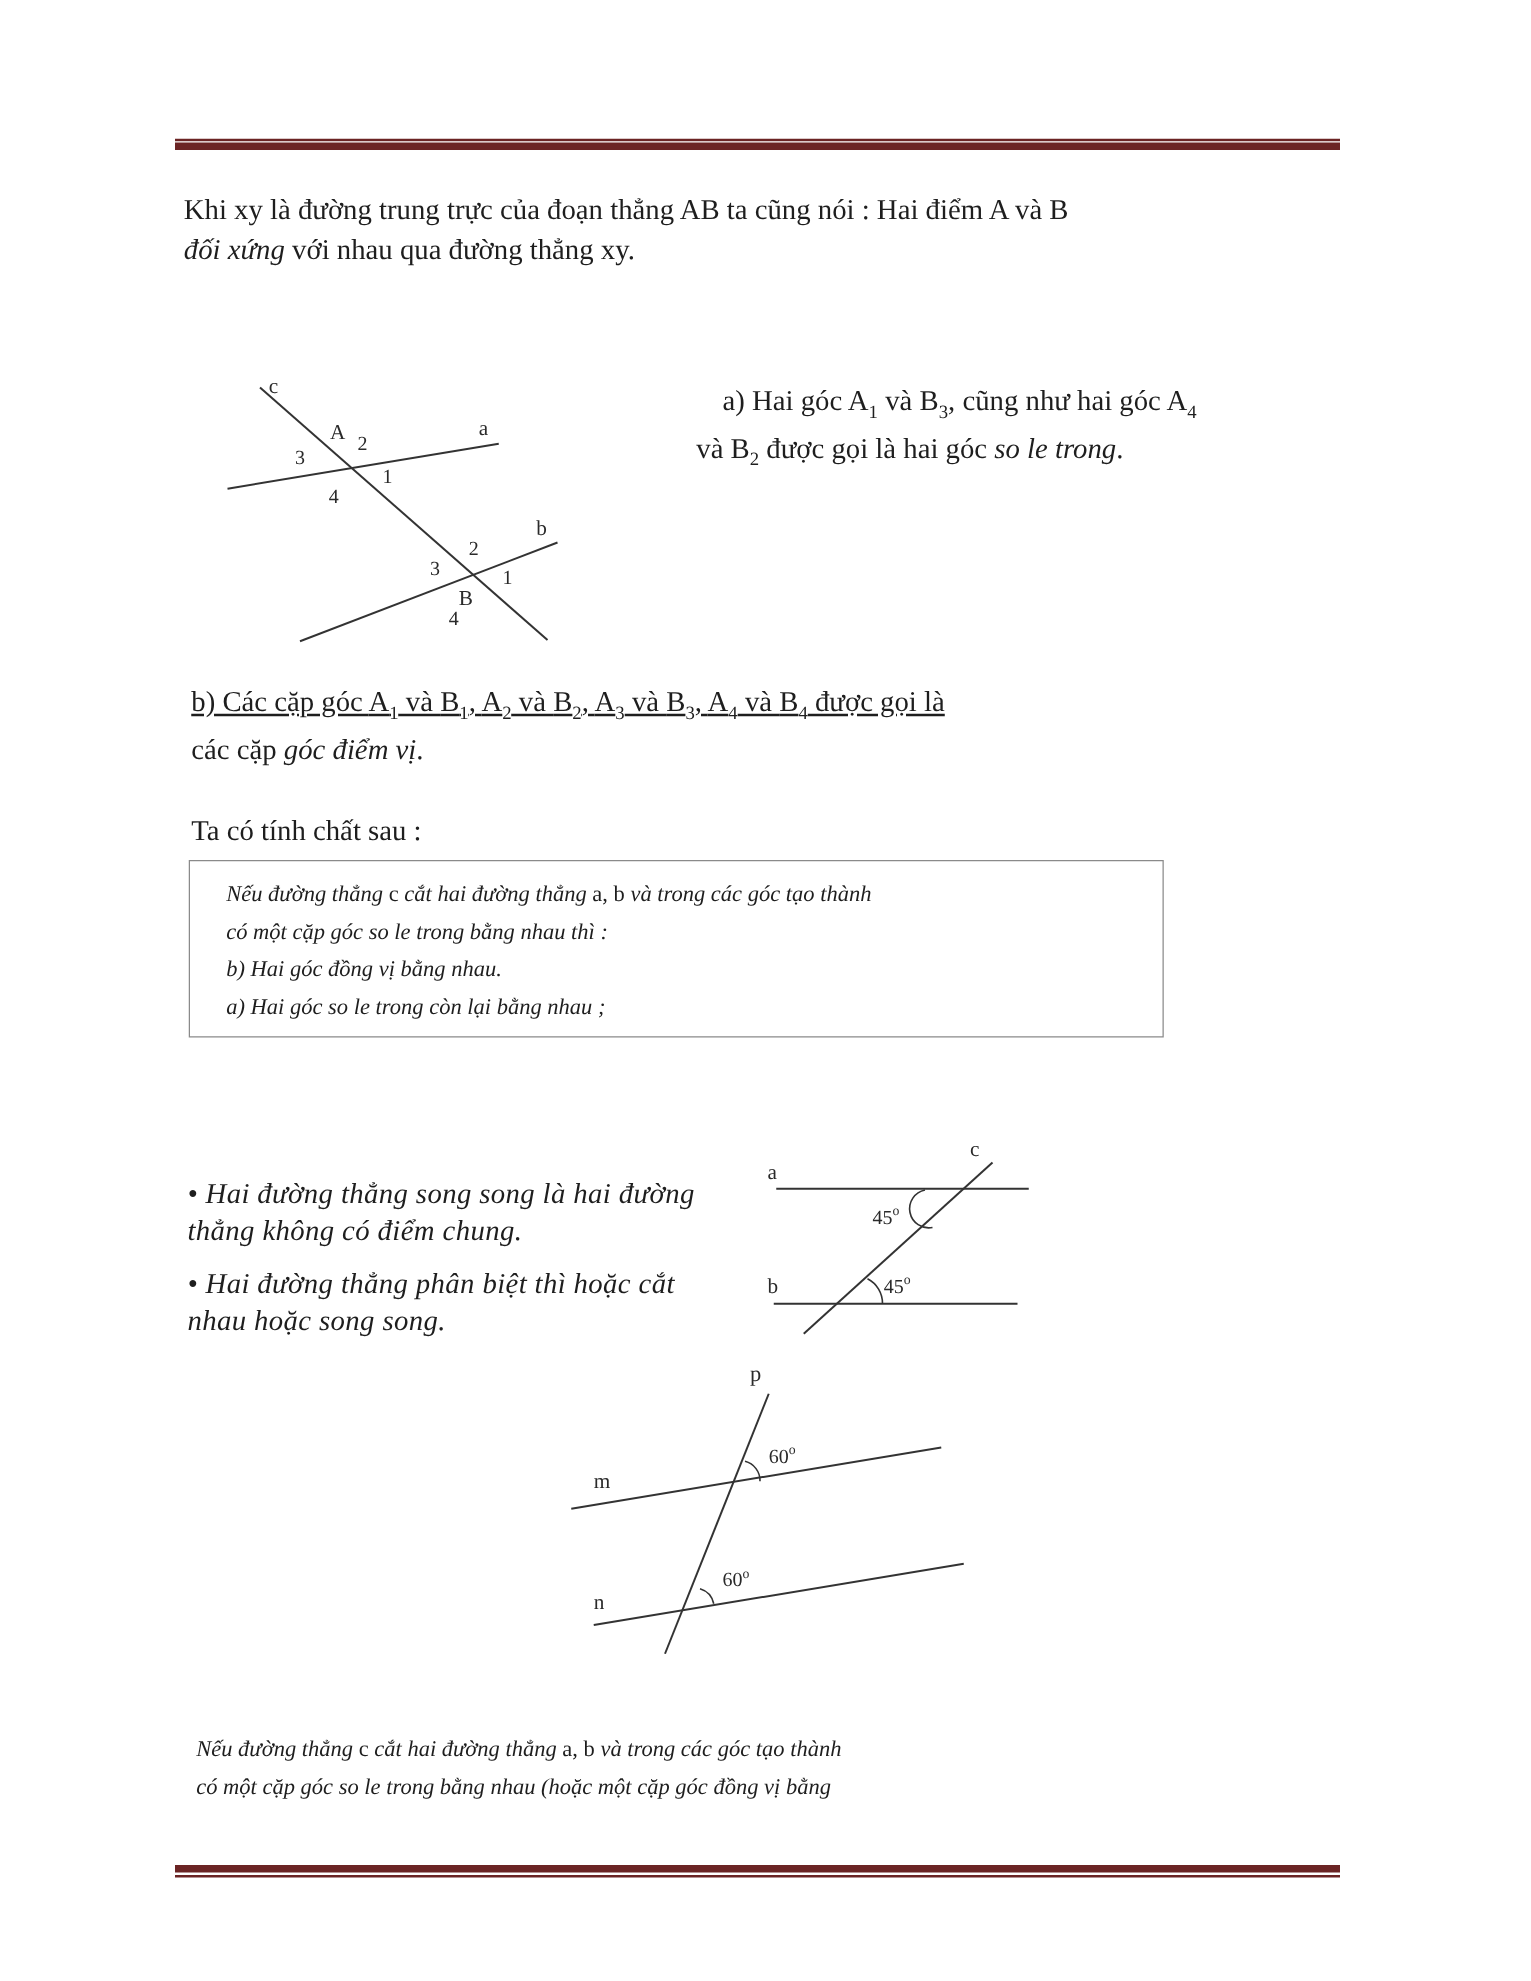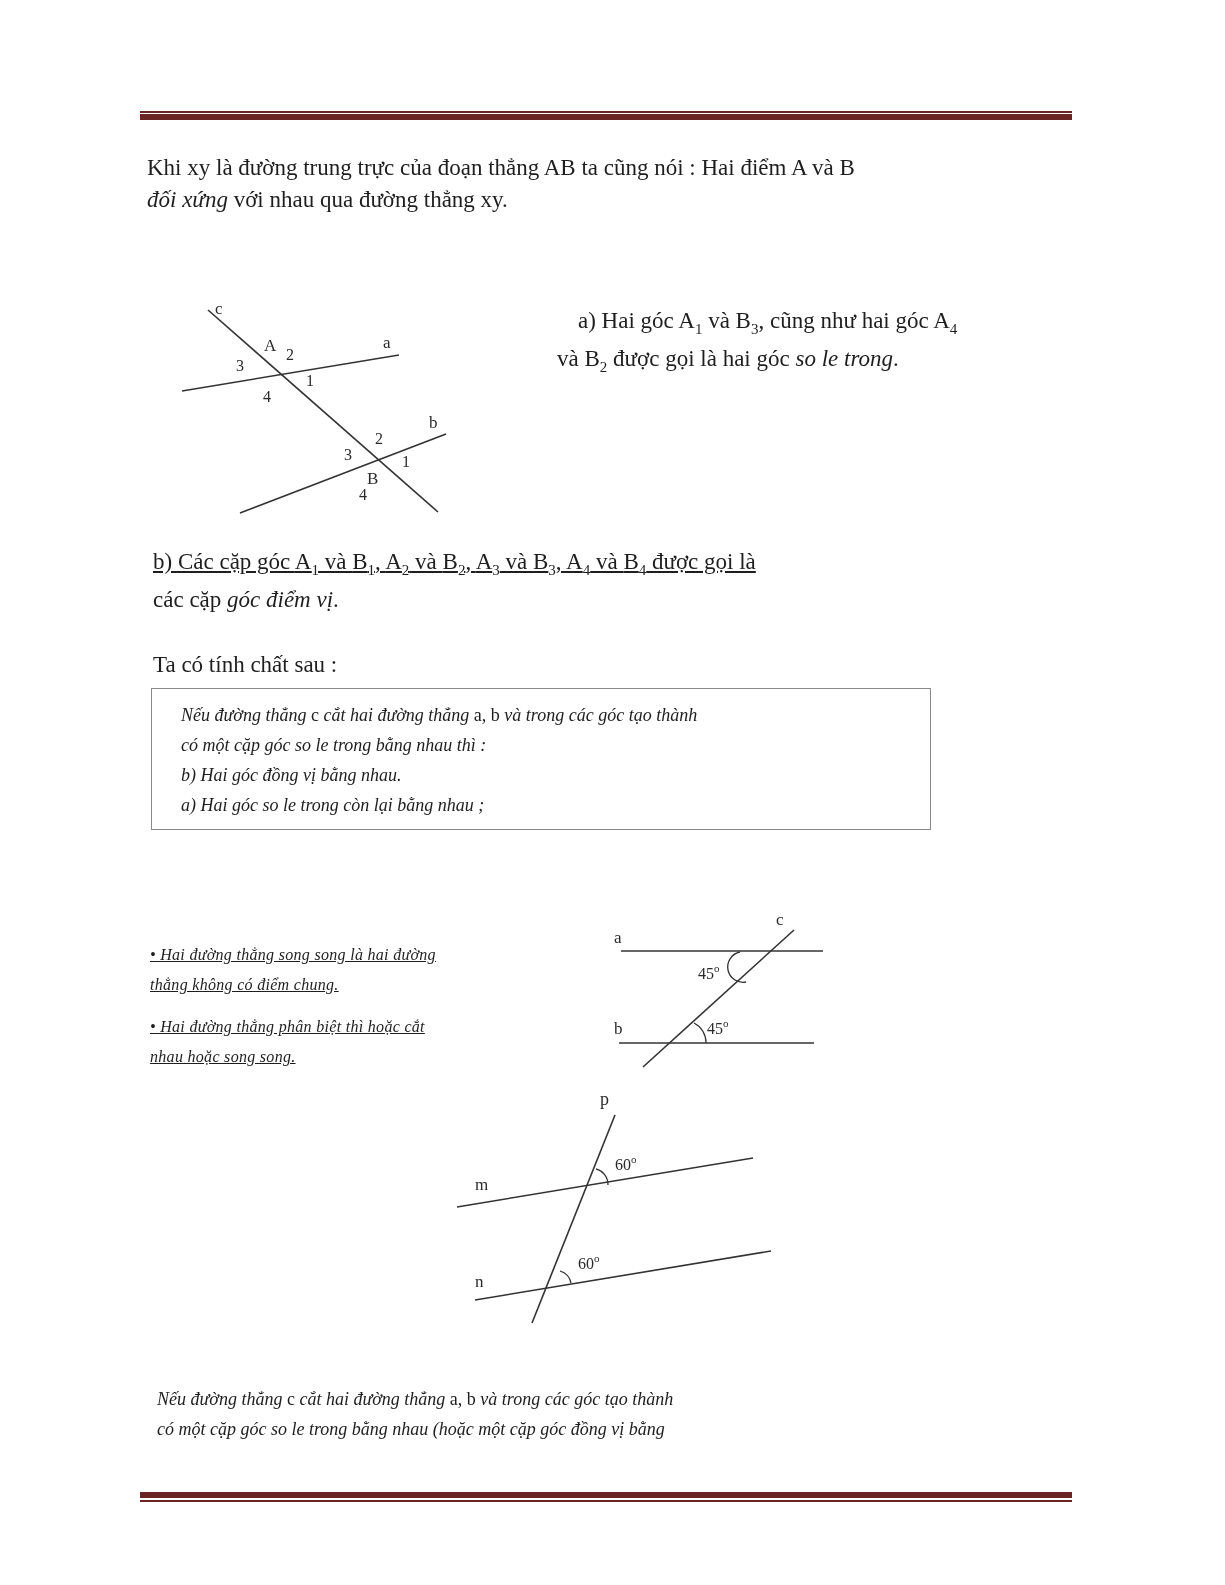--- a/index.html
+++ b/index.html
@@ -68,21 +68,21 @@
 <div class="abs p" style="left:153px; top:649px;">Ta có tính chất sau :</div>
 
 <div class="abs box"></div>
 <div class="abs box-text">
   <div><span>Nếu đường thẳng </span><span class="upright">c</span><span> cắt hai đường thẳng </span><span class="upright">a, b</span><span> và trong các góc tạo thành</span></div>
   <div>có một cặp góc so le trong bằng nhau thì :</div>
   <div>b) Hai góc đồng vị bằng nhau.</div>
   <div>a) Hai góc so le trong còn lại bằng nhau ;</div>
 </div>
 
-<div class="abs p ital" style="left:150px; top:940px; line-height:30px; font-size:16px; letter-spacing:0.3px;text-decoration:underline;">
+<div class="abs p ital" style="left:150px; top:940px; line-height:30px; font-size:23px; letter-spacing:0.3px;">
   <div>• Hai đường thẳng song song là hai đường</div>
   <div>thẳng không có điểm chung.</div>
   <div style="height:12px"></div>
   <div>• Hai đường thẳng phân biệt thì hoặc cắt</div>
   <div>nhau hoặc song song.</div>
 </div>
 
 <svg class="abs" style="left:600px; top:905px;" width="230" height="170" viewBox="0 0 230 170">
   <line x1="21" y1="46" x2="223" y2="46" stroke-width="1.6"></line>
   <line x1="19" y1="138" x2="214" y2="138" stroke-width="1.6"></line>

